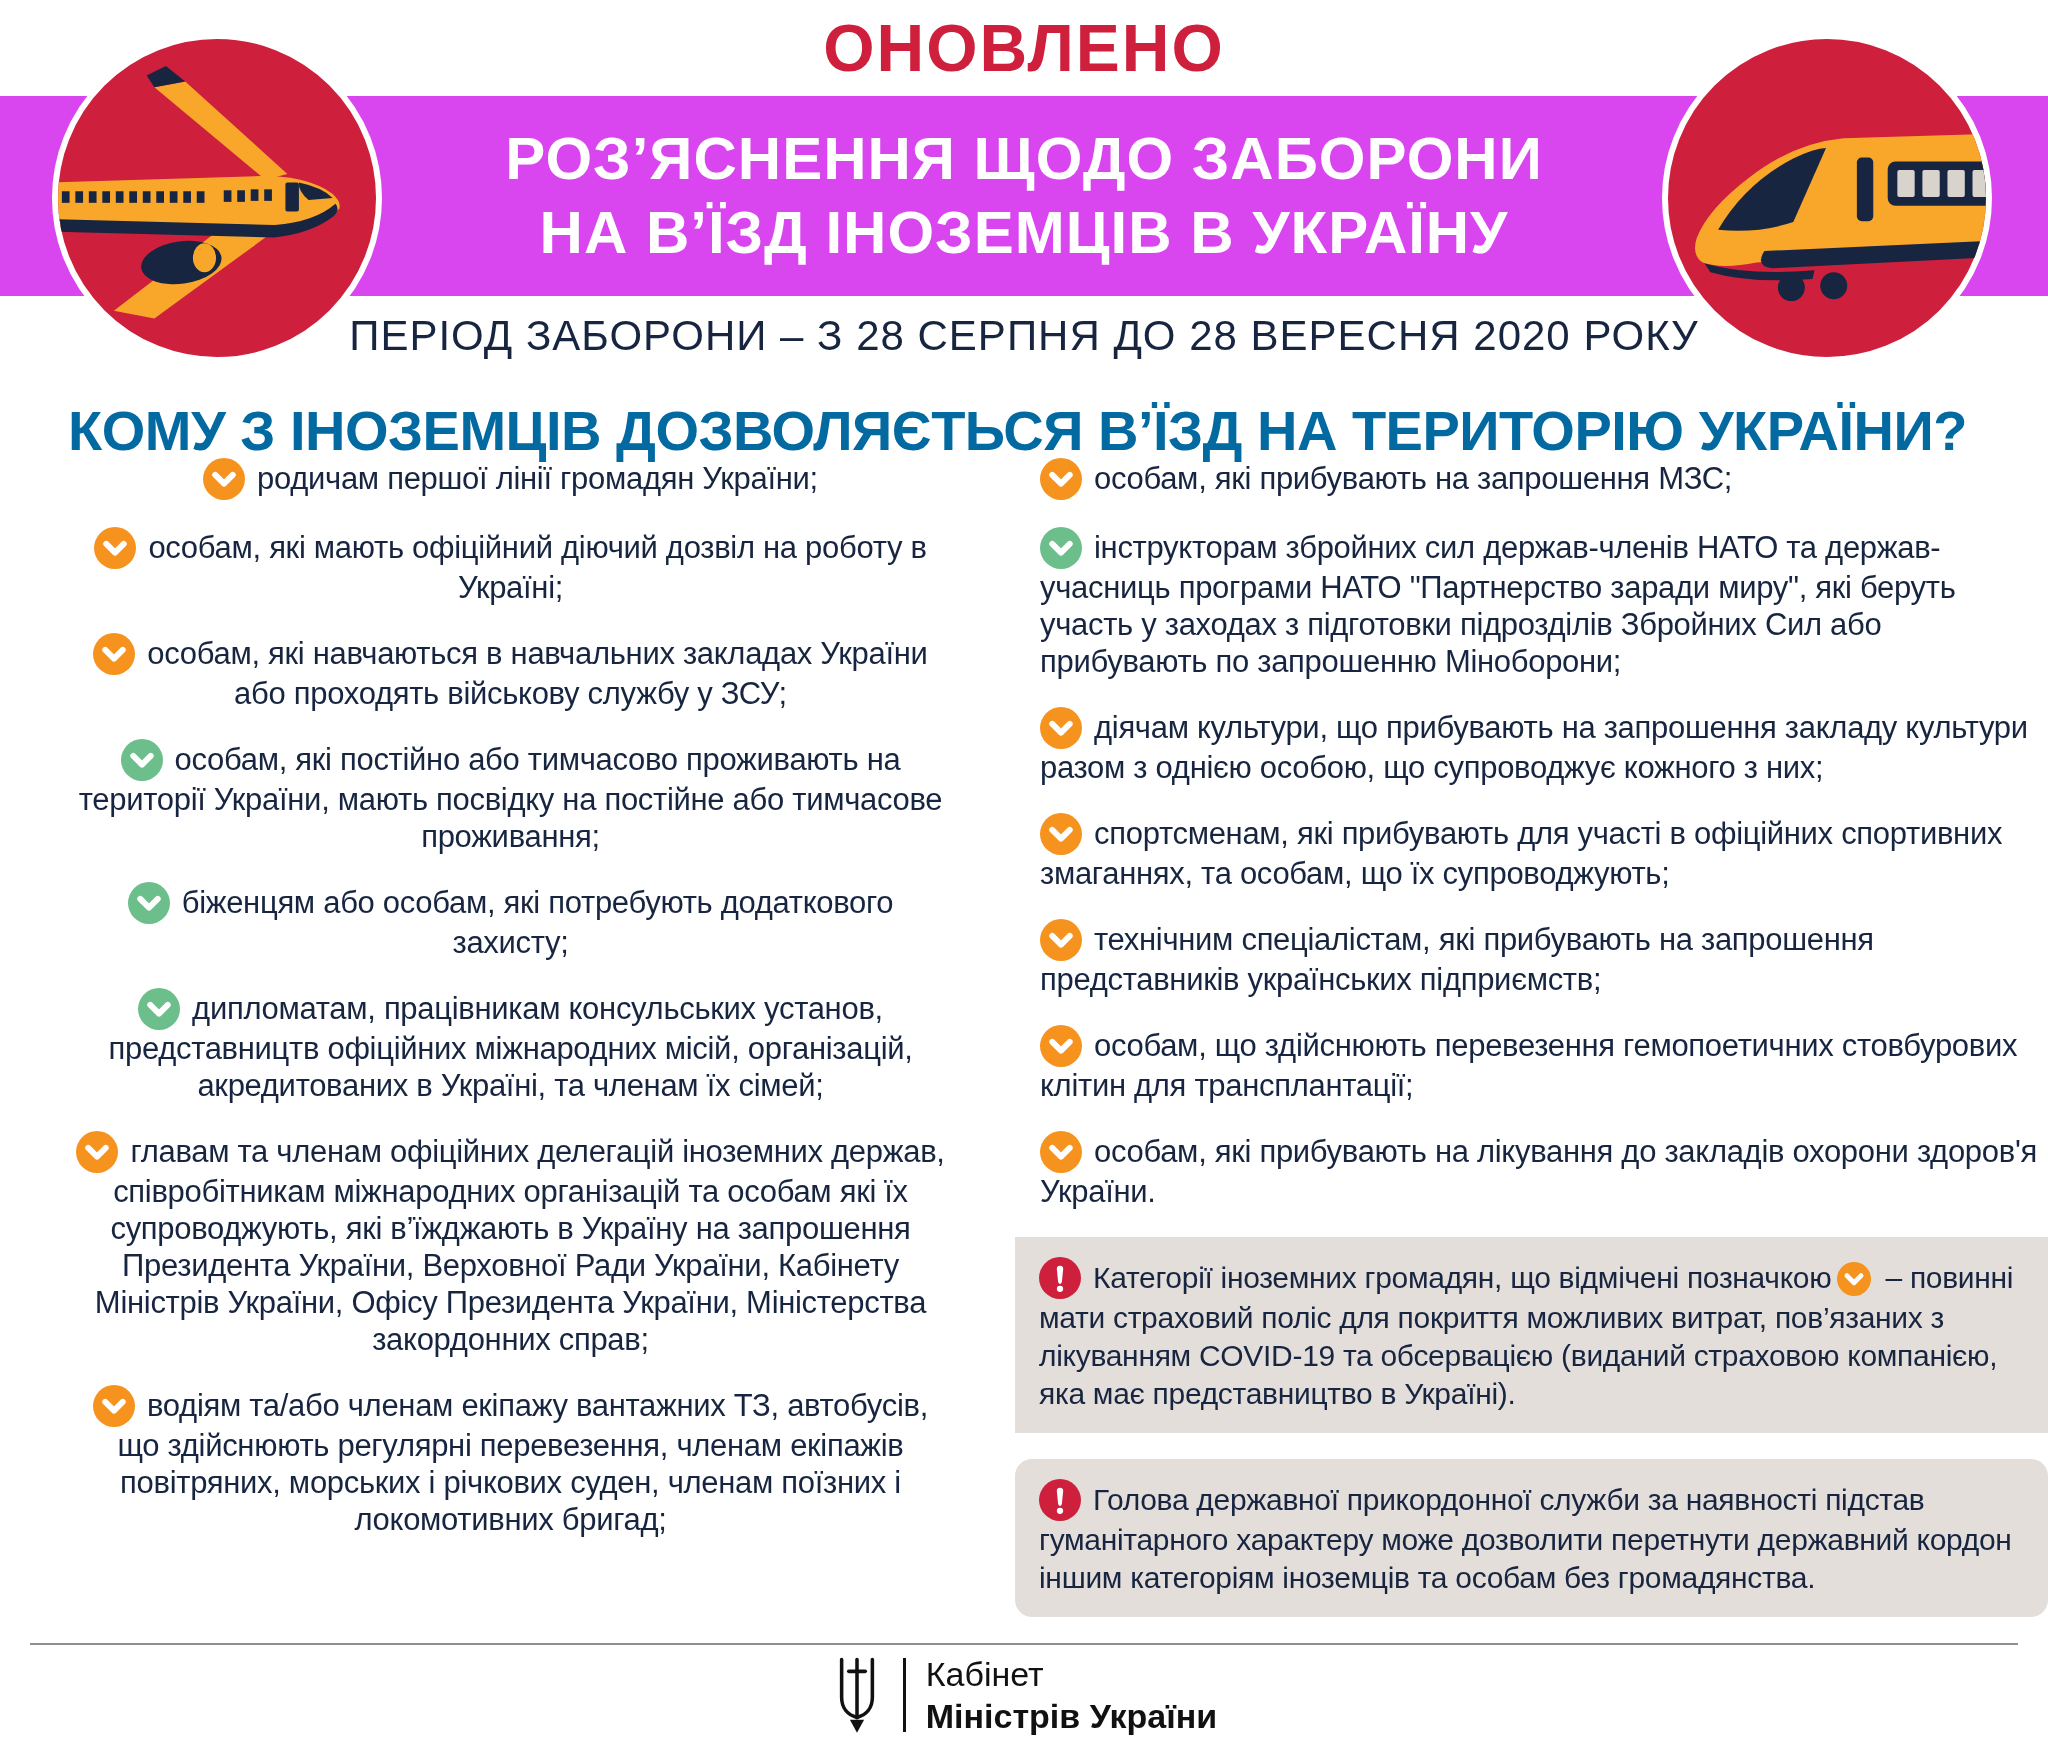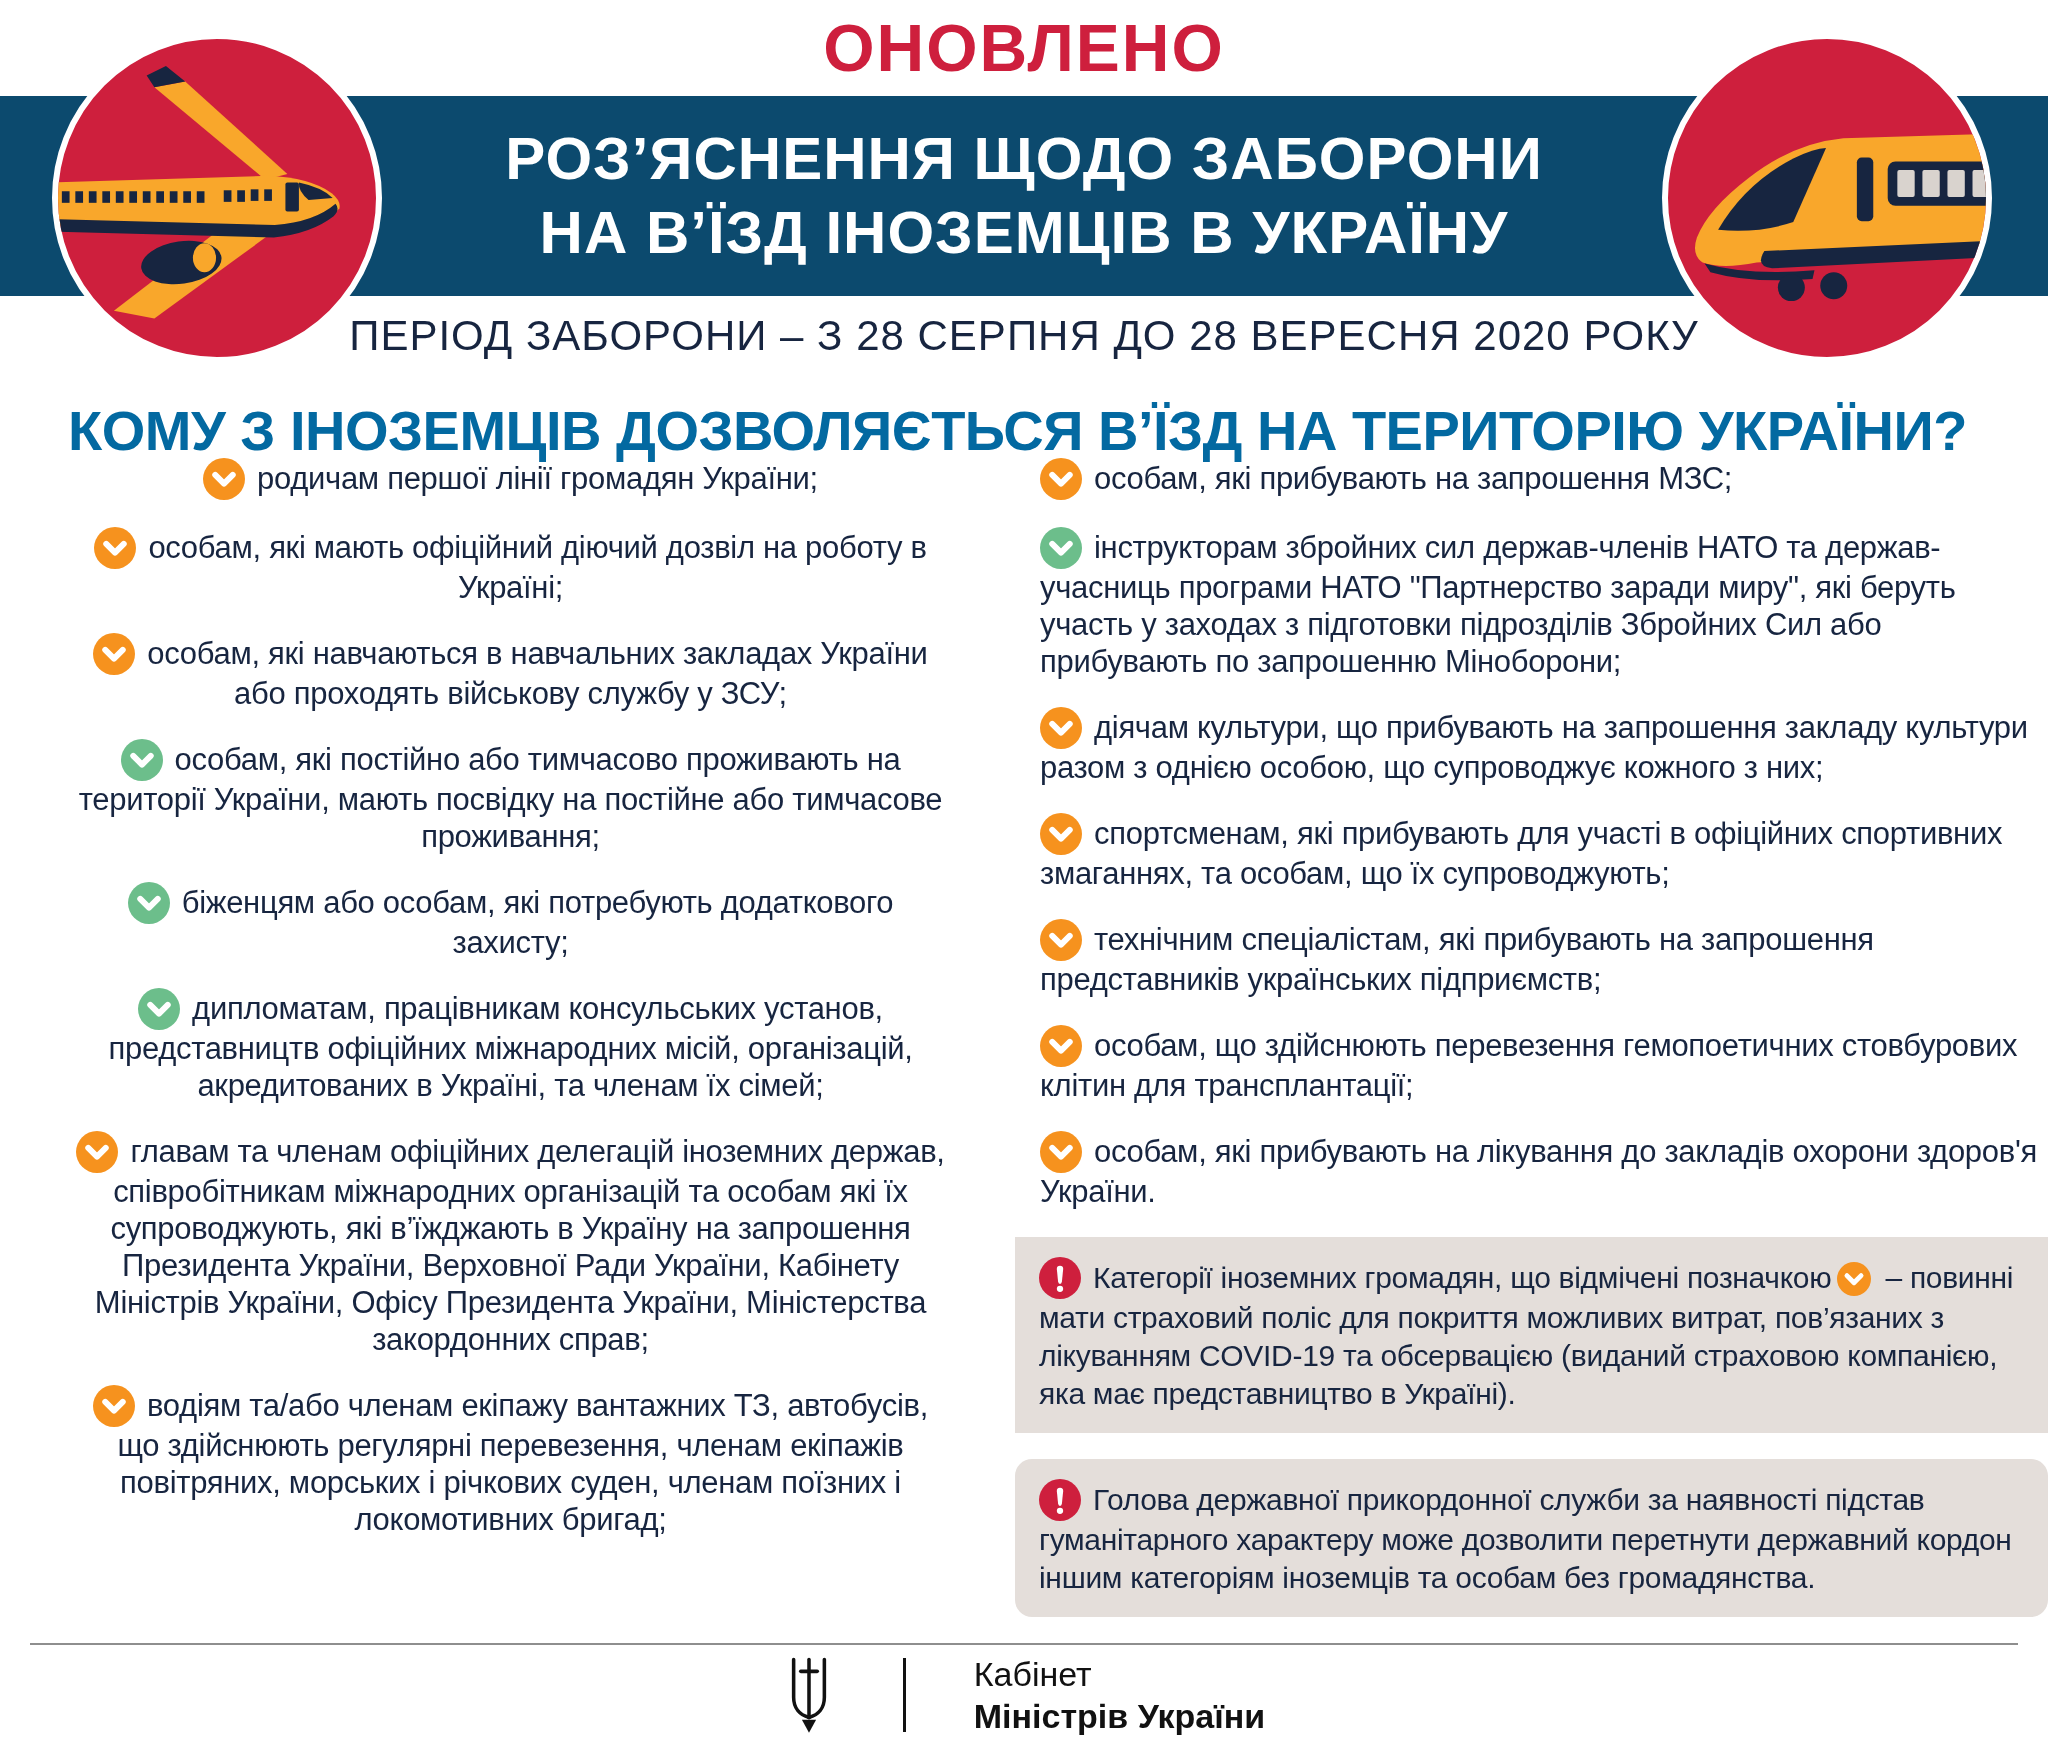--- a/index.html
+++ b/index.html
@@ -5,21 +5,21 @@
   html,body{margin:0;padding:0;}
   body{
     width:2048px;height:1738px;position:relative;overflow:hidden;
     background:#ffffff;font-family:"Liberation Sans", sans-serif;
     color:#172540;
   }
   
   .top-strip{position:absolute;top:0;left:0;width:2048px;height:96px;
     display:flex;align-items:center;justify-content:center;background:#fff;}
   .updated{color:#CE1F3D;font-weight:700;font-size:66px;letter-spacing:2px;}
-  .banner{position:absolute;top:96px;left:0;width:2048px;height:200px;background:#0c4a6e;
+  .banner{position:absolute;top:96px;left:0;width:2048px;height:200px;background:#d946ef;
     display:flex;flex-direction:column;align-items:center;justify-content:center;}
   .banner-line{color:#ffffff;font-weight:700;font-size:60px;line-height:74px;
     text-align:center;letter-spacing:1px;}
   .period{position:absolute;top:312px;left:0;width:2048px;text-align:center;
     color:#172540;font-size:42px;font-weight:400;letter-spacing:1px;}
   
   .circle{position:absolute;top:33px;width:330px;height:330px;border-radius:50%;
     background:#CE1F3D;border:6px solid #ffffff;box-sizing:border-box;overflow:hidden;}
   .circle.left{left:52px;}
   .circle.right{left:1662px;}
@@ -38,21 +38,21 @@
   .note{background:#E4DEDA;margin-top:18px;padding:20px 30px 20px 24px;box-sizing:border-box;
     font-size:30px;line-height:38px;letter-spacing:-0.3px;color:#172540;}
   .note + .note{margin-top:26px;border-radius:17px;}
   .excl{display:inline-block;width:42px;height:42px;margin-right:12px;vertical-align:-11px;}
   .excl svg{display:block;width:42px;height:42px;}
   .note-inline-chev{display:inline-block;width:34px;height:34px;margin:0 6px;vertical-align:-8px;}
   .note-inline-chev svg{display:block;width:34px;height:34px;}
   
   .divider{position:absolute;top:1643px;left:30px;width:1988px;height:2px;background:#8e8e8e;}
   .footer{position:absolute;top:1652px;left:0;width:2048px;height:86px;
-    display:flex;align-items:center;justify-content:center;color:#111;gap:48px;}
+    display:flex;align-items:center;justify-content:center;color:#111;}
   .trident{width:52px;height:78px;}
   .footer-sep{width:3px;height:74px;background:#111;margin:0 20px;}
   .footer-text{font-size:34px;line-height:42px;}
   .footer-text .bold{font-weight:700;}
 </style>
 </head>
 <body>
 
 <div class="top-strip">
   <div class="updated">ОНОВЛЕНО</div>

